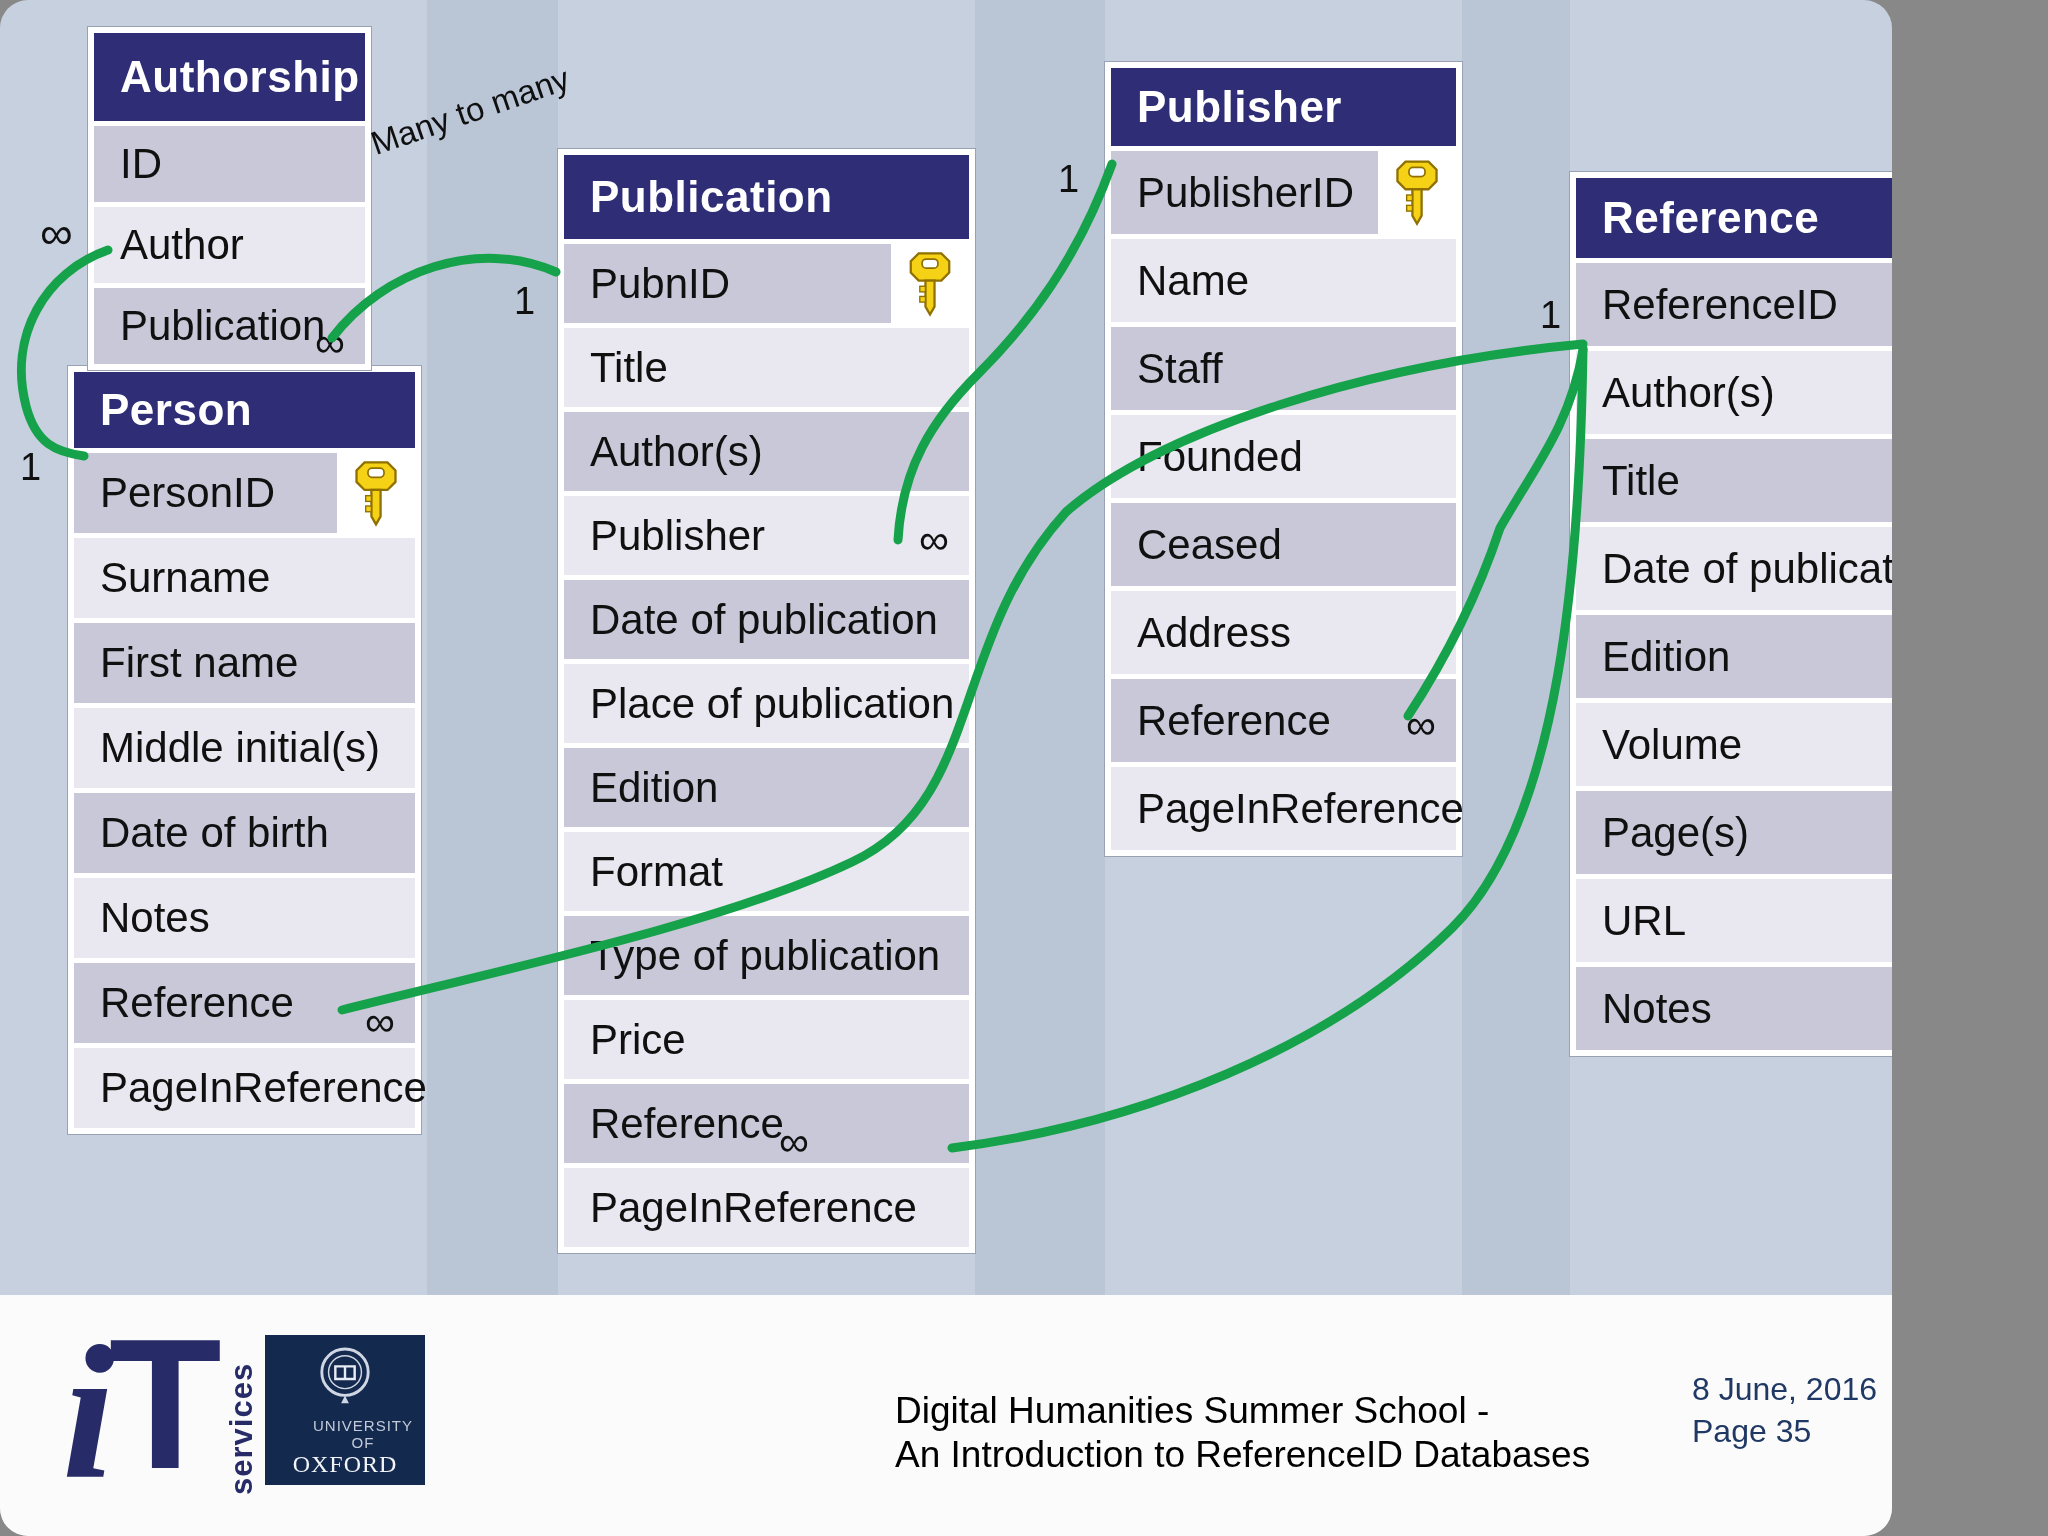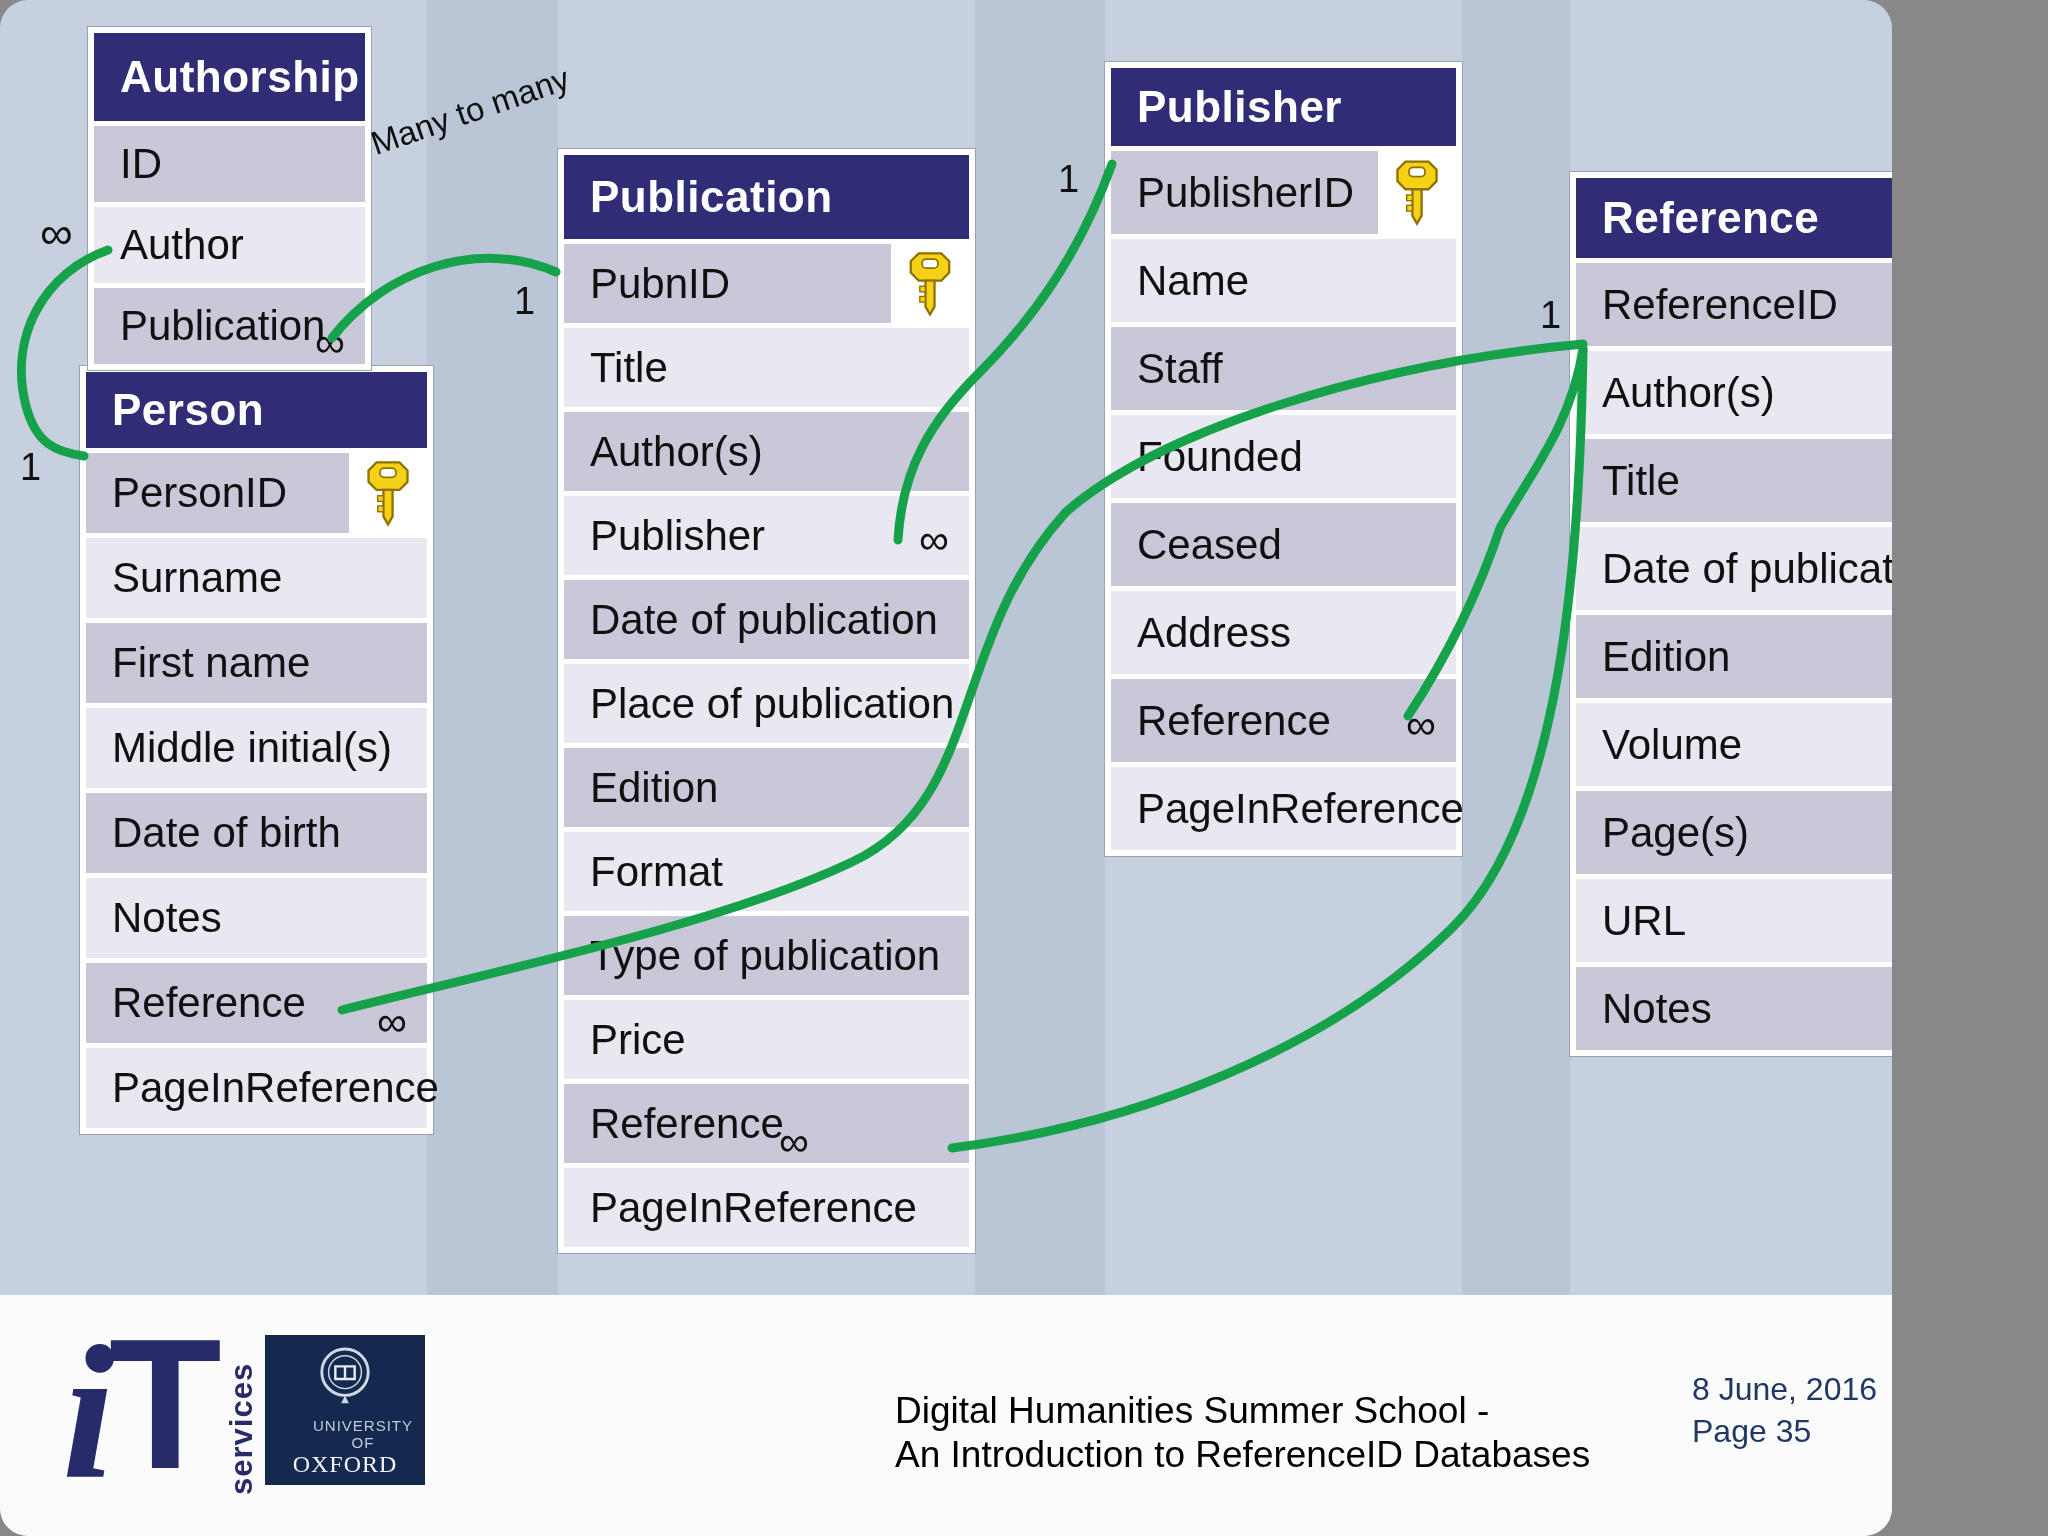--- a/index.html
+++ b/index.html
@@ -29,21 +29,21 @@
   .tbl-header{background:var(--navy);color:#fff;font-weight:bold;font-size:44px;
               display:flex;align-items:center;padding-left:26px;height:var(--hh);letter-spacing:0.5px;}
   .rows{margin-top:5px;}
   .row{position:relative;display:flex;align-items:center;padding-left:26px;
        height:var(--rh);font-size:42px;color:var(--ink);}
   .row + .row{margin-top:5px;}
   .row:nth-child(odd){background:var(--rowA);}
   .row:nth-child(even){background:var(--rowB);}
 
   .tbl-authorship {left:88px;  top:27px;  width:283px; --hh:88px; --rh:76px; z-index:3;}
-  .tbl-person     {left:80px;  top:366px; width:353px; --hh:76px; --rh:80px; z-index:1;}
+  .tbl-person     {left:68px;  top:366px; width:353px; --hh:76px; --rh:80px; z-index:1;}
   .tbl-publication{left:558px; top:149px; width:417px; --hh:84px; --rh:79px;}
   .tbl-publisher  {left:1105px;top:62px;  width:357px; --hh:78px; --rh:83px;}
   .tbl-reference  {left:1570px;top:172px; width:427px; --hh:80px; --rh:83px;}
 
   .keybox{position:absolute;right:0;top:0;height:100%;width:78px;background:#fff;
           display:flex;align-items:center;justify-content:center;}
   .keybox svg{width:46px;height:86%;}
 
   .inf{position:absolute;right:20px;bottom:0px;font-size:42px;color:var(--ink);line-height:1;}
   .tbl-publication .rows .row:nth-child(11) .inf{right:160px;}

